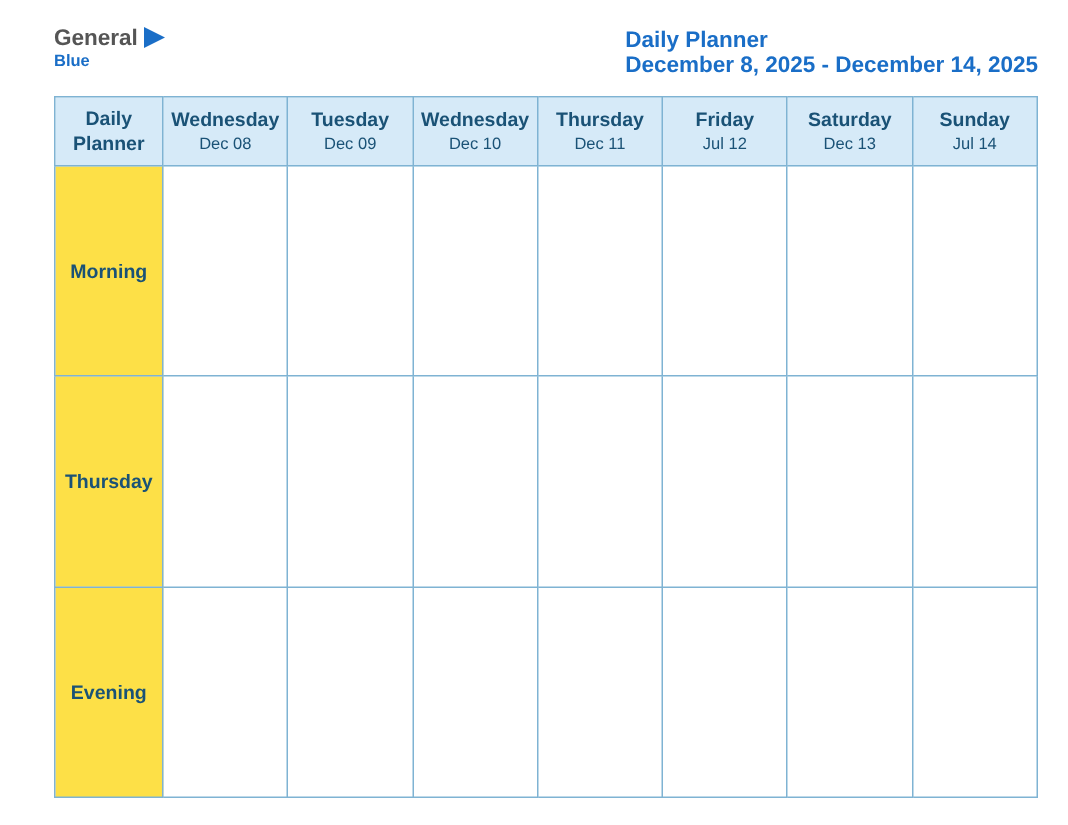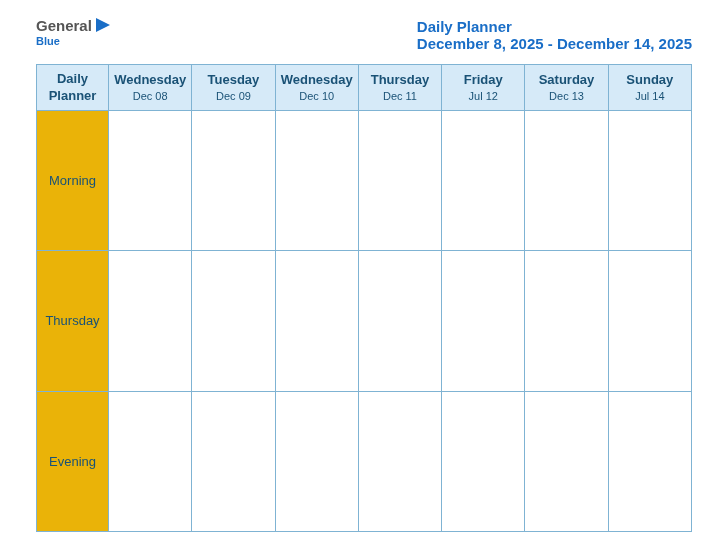--- a/index.html
+++ b/index.html
@@ -84,23 +84,23 @@
       font-weight: normal;
       display: block;
     }
     .calendar-table td {
       border: 1px solid #7fb3d3;
       vertical-align: middle;
       text-align: center;
       padding: 4px;
     }
     .row-label-cell {
-      background: #eab308;
+      background: #fde047;
       font-size: 13px;
-      font-weight: normal;
+      font-weight: bold;
       color: #1a5276;
       width: 11%;
       text-align: center;
     }
     .content-cell {
       background: #fff;
       width: calc(89% / 7);
     }
     .header-label-cell {
       background: #d6eaf8;

